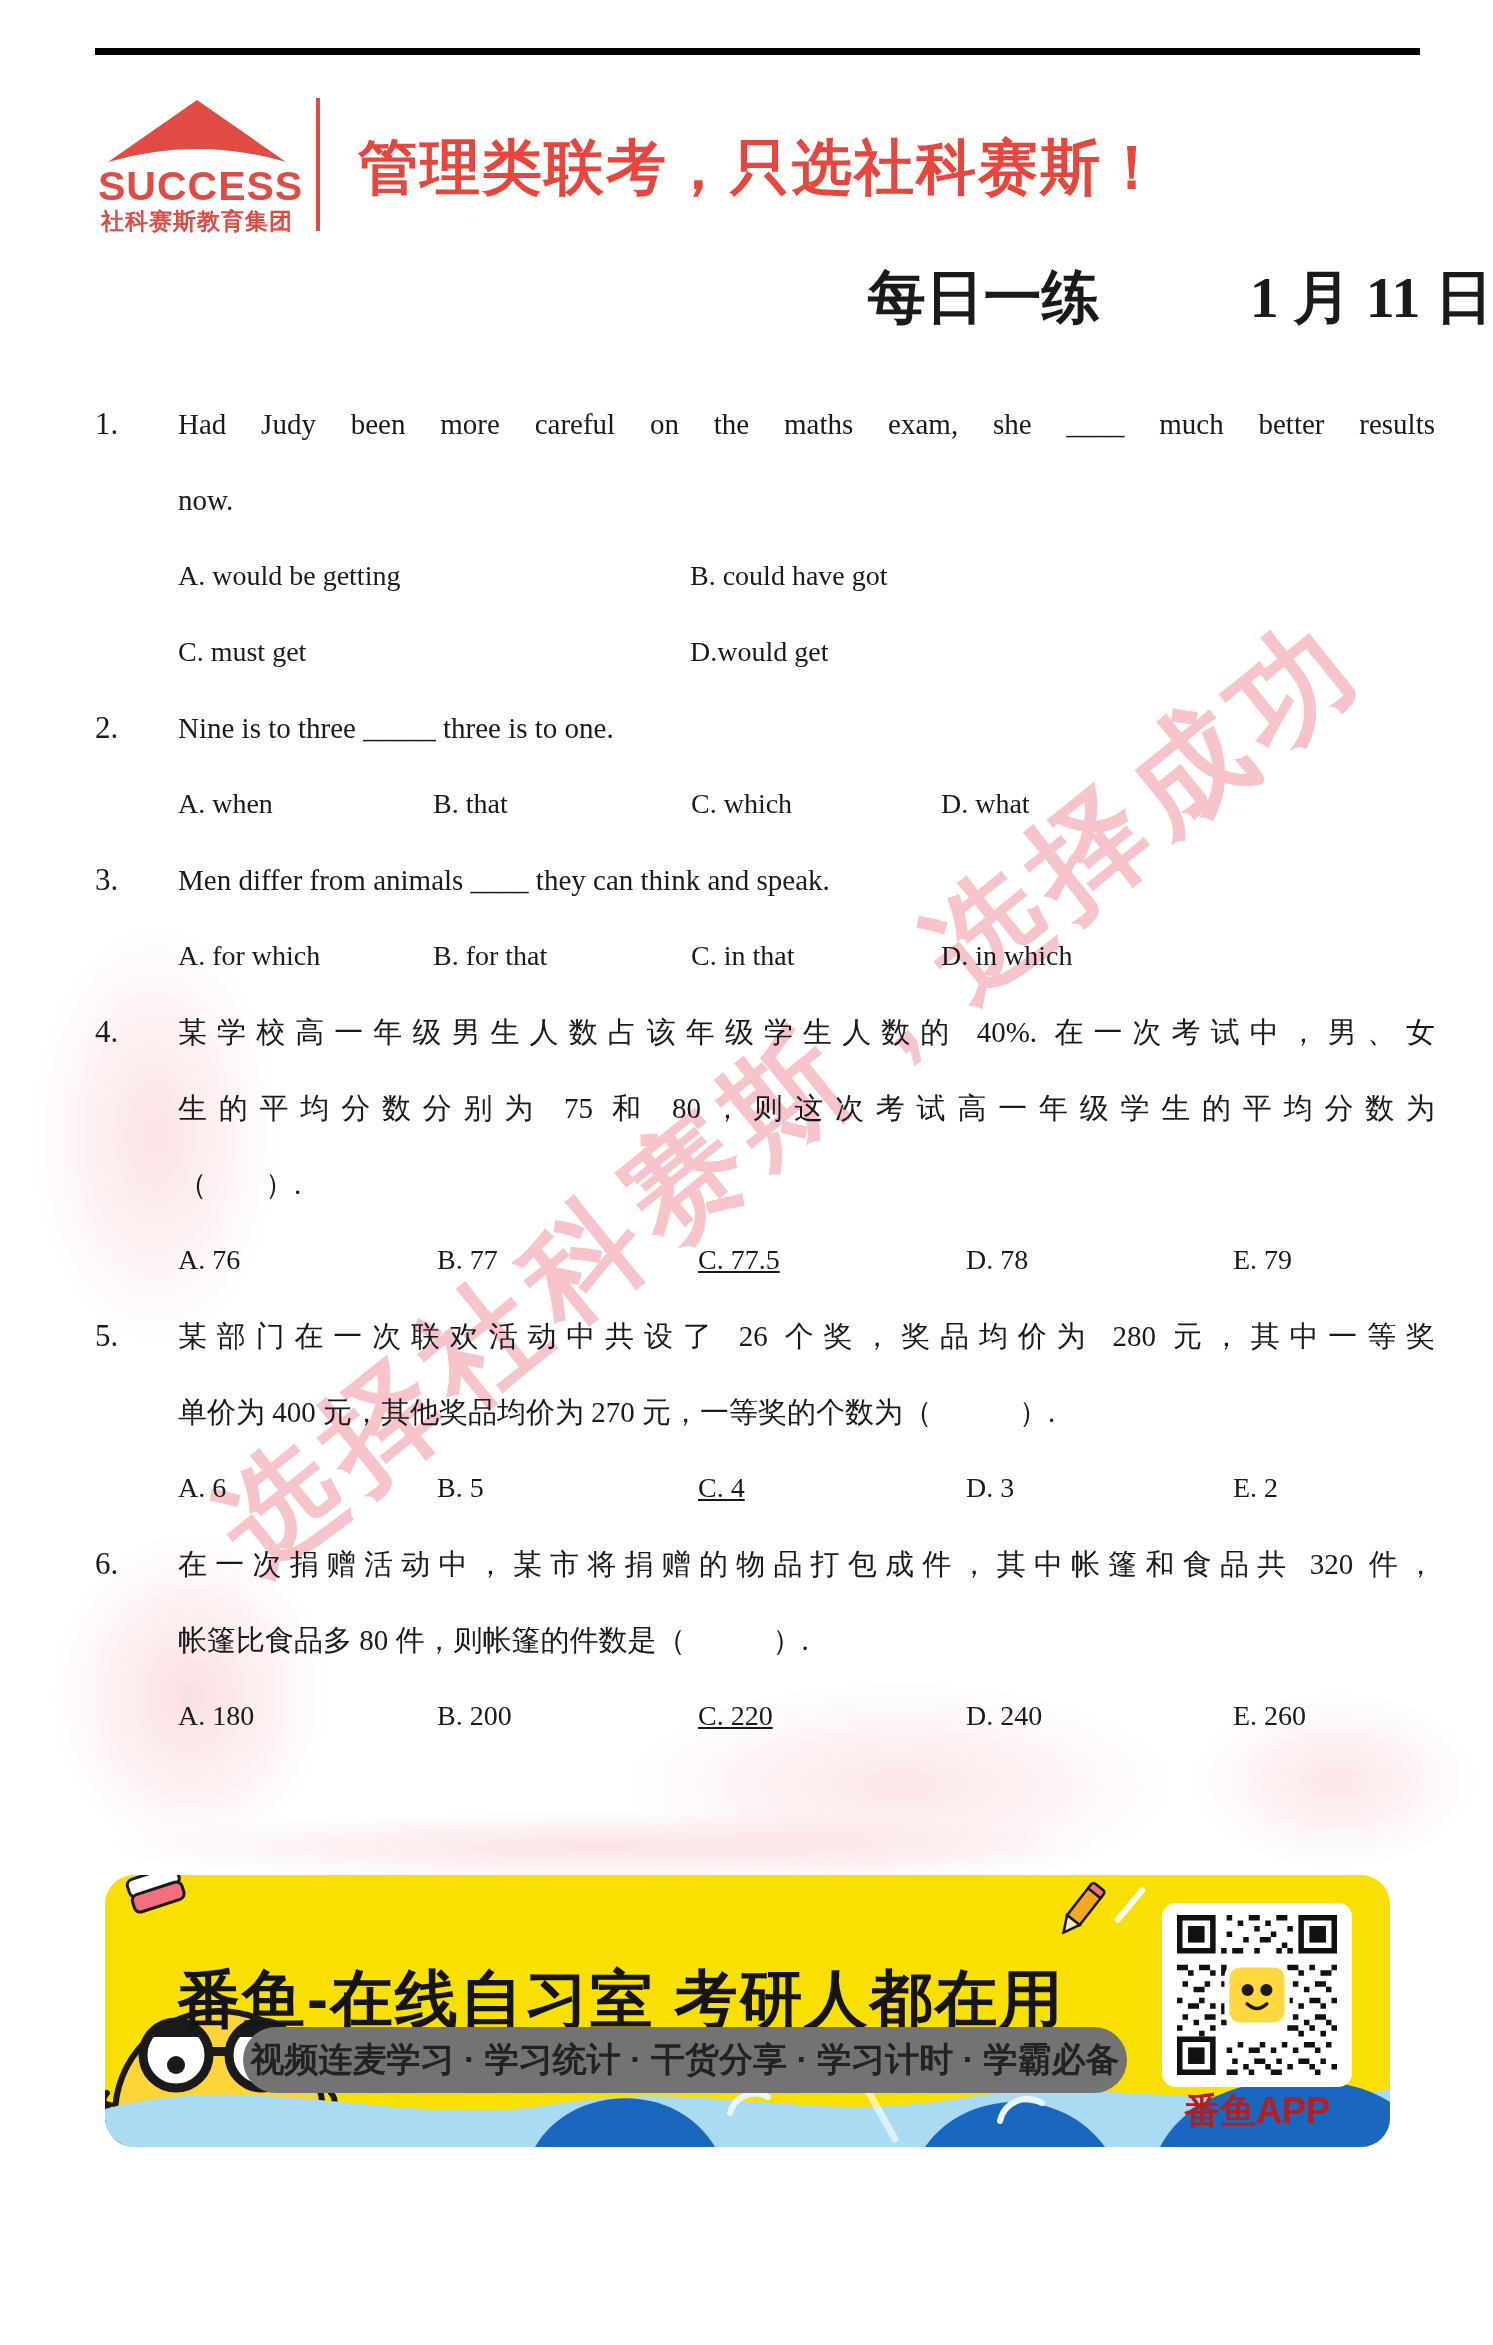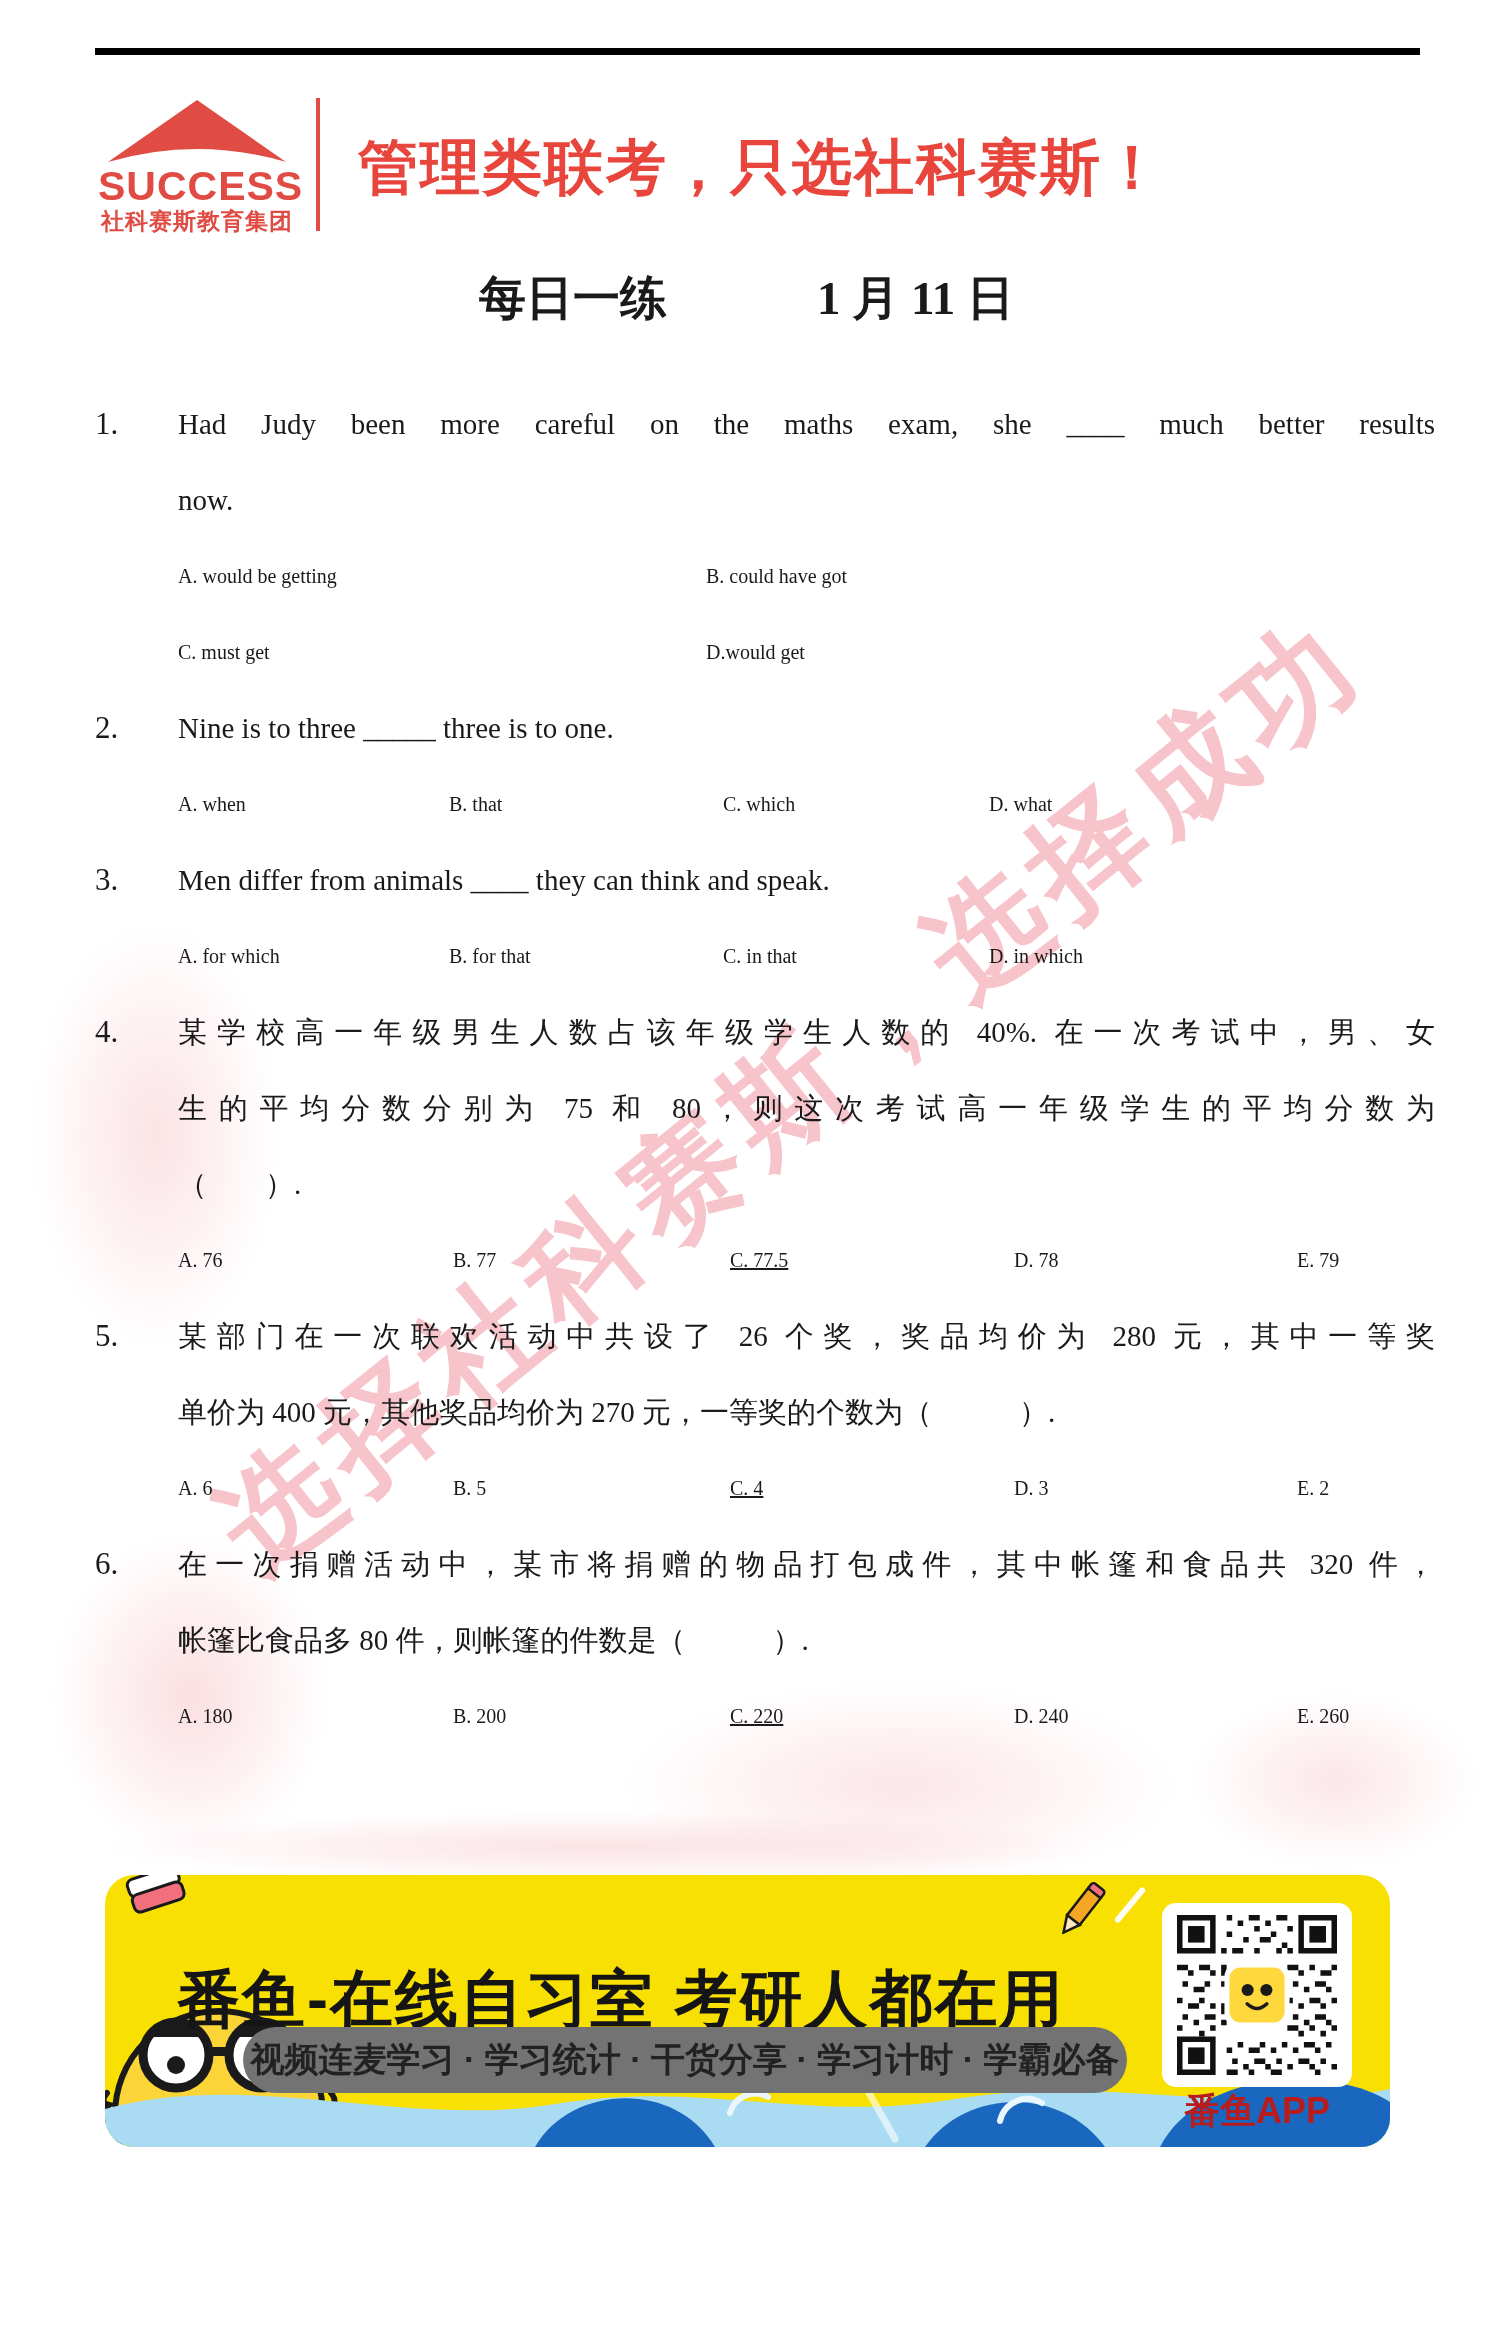--- a/index.html
+++ b/index.html
@@ -15,21 +15,21 @@
   .logo-title{font-family:"Liberation Sans","DejaVu Sans",sans-serif;font-weight:900;
     font-size:41px;line-height:40px;color:#e04c44;letter-spacing:1px;}
   .logo-sub{font-family:"Liberation Sans","DejaVu Sans",sans-serif;font-weight:700;
     font-size:23px;line-height:30px;color:#e04c44;letter-spacing:1px;white-space:nowrap;}
   .logo-divider{position:absolute;left:316px;top:98px;width:4px;height:133px;background:#e04c44;}
   .slogan{position:absolute;left:358px;top:108px;width:1080px;
     font-family:"Liberation Sans","DejaVu Sans",sans-serif;font-weight:900;
     font-size:60px;line-height:120px;color:#e8453c;letter-spacing:2px;white-space:nowrap;}
   
   .sheet-title{position:absolute;left:0;top:266px;width:100%;display:flex;
-    justify-content:center;gap:150px;font-weight:700;font-size:47px;line-height:64px;}
+    justify-content:flex-end;gap:150px;font-weight:700;font-size:58px;line-height:64px;}
   
   .watermark{position:absolute;left:60px;top:1015px;width:1460px;text-align:center;
     transform:rotate(-39deg);font-size:118px;font-weight:700;letter-spacing:12px;
     color:rgba(238,148,158,0.55);white-space:nowrap;pointer-events:none;z-index:1;}
   .blob{position:absolute;z-index:0;pointer-events:none;}
   .b1{left:30px;top:920px;width:250px;height:430px;
       background:radial-gradient(ellipse at center,rgba(246,184,190,.40),rgba(246,184,190,0) 70%);}
   .b2{left:50px;top:1530px;width:280px;height:330px;
       background:radial-gradient(ellipse at center,rgba(246,184,190,.45),rgba(246,184,190,0) 70%);}
   .b3{left:620px;top:1680px;width:560px;height:210px;
@@ -37,21 +37,21 @@
   .b4{left:110px;top:1812px;width:980px;height:70px;
       background:radial-gradient(ellipse at center,rgba(246,184,190,.40),rgba(246,184,190,0) 72%);}
   .b5{left:1190px;top:1690px;width:290px;height:180px;
       background:radial-gradient(ellipse at center,rgba(246,184,190,.35),rgba(246,184,190,0) 70%);}
   
   .questions{position:absolute;left:95px;top:386px;width:1340px;z-index:2;}
   .q{position:relative;padding-left:83px;}
   .qnum{position:absolute;left:0;top:0;font-size:31px;line-height:76px;}
   .qline{font-size:29px;line-height:76px;white-space:nowrap;}
   .qline.j{white-space:normal;text-align:justify;text-align-last:justify;text-justify:inter-character;}
-  .opts{display:flex;font-size:20px;line-height:76px;gap:16px;}
+  .opts{display:flex;font-size:28px;line-height:76px;}
   .opts span{white-space:nowrap;}
   .cols2 span:nth-child(1){width:512px;}
   .cols4 span:nth-child(1){width:255px;}
   .cols4 span:nth-child(2){width:258px;}
   .cols4 span:nth-child(3){width:250px;}
   .cols5 span:nth-child(1){width:259px;}
   .cols5 span:nth-child(2){width:261px;}
   .cols5 span:nth-child(3){width:268px;text-decoration:underline;}
   .cols5 span:nth-child(4){width:267px;}
   

